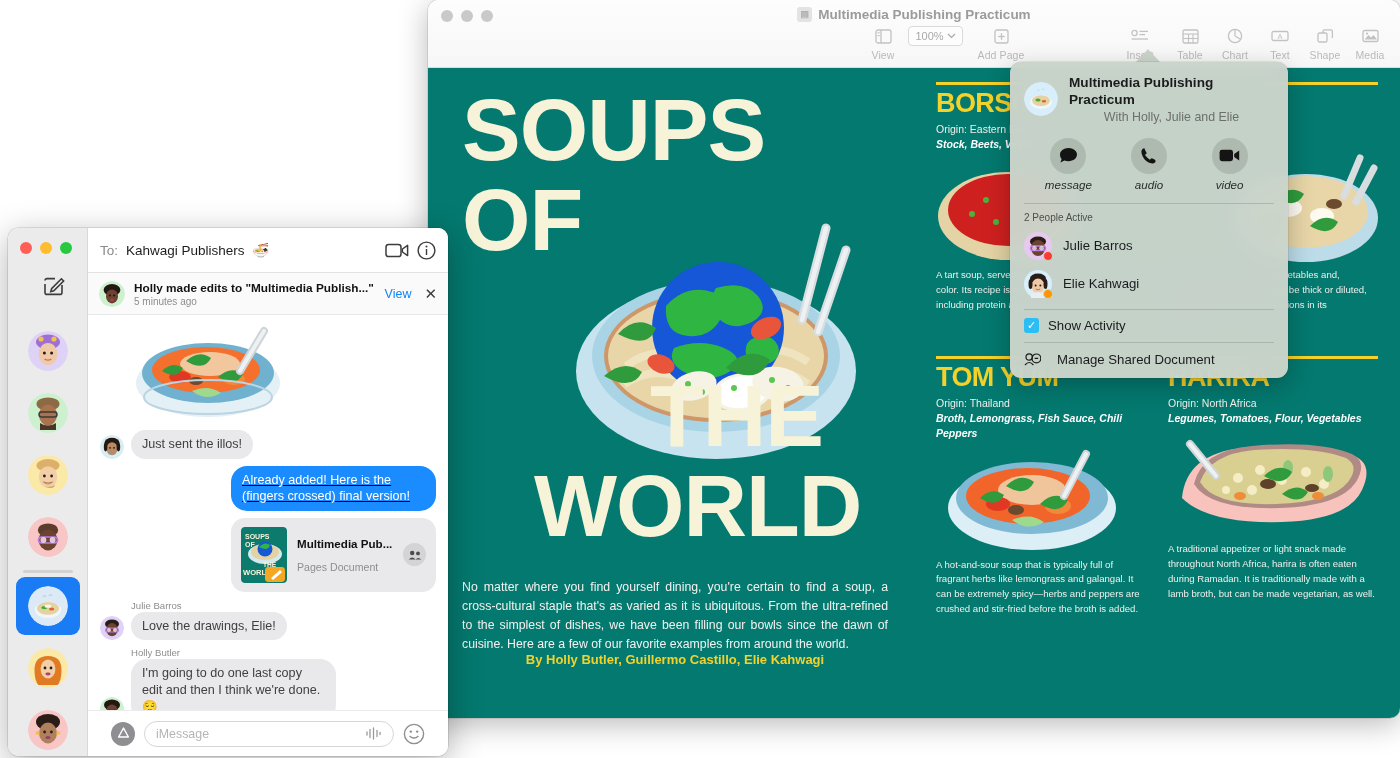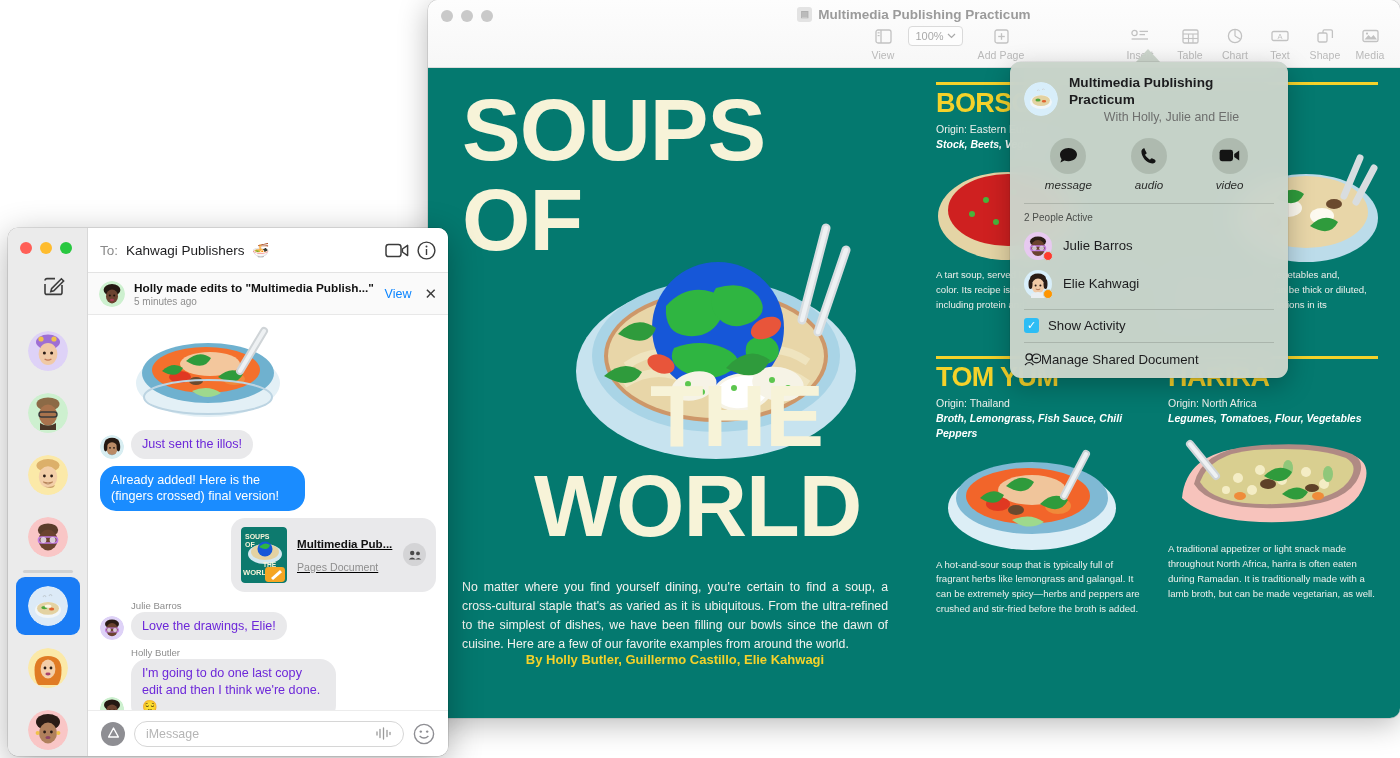--- a/index.html
+++ b/index.html
@@ -152,46 +152,46 @@
   .edit-banner .eb-t1{ font-size:11.8px; color:#111; font-weight:bold; white-space:nowrap; overflow:hidden; text-overflow:ellipsis;}
   .edit-banner .eb-t2{ font-size:10px; color:#8e8e8e; margin-top:1px;}
   .edit-banner .eb-view{ color:#0a84ff; font-size:12.5px; }
   .edit-banner .eb-x{ color:#3c3c3c; font-size:15px; padding-left:4px; }
 
   .thread{ flex:1; position:relative; padding:6px 12px 0; overflow:hidden; }
 
   .illo-msg{ margin:4px 0 6px 28px; width:160px; height:95px; }
 
   .row{ display:flex; align-items:flex-end; gap:7px; margin-bottom:7px; }
-  .row.out{ justify-content:flex-start; }
+  .row.out{ justify-content:flex-end;text-decoration:underline; }
   .bub-av{ width:24px;height:24px;border-radius:50%; flex:0 0 24px; }
   .bubble{
     border-radius:16px; padding:6px 11px; font-size:12.6px; line-height:1.32;
     max-width:205px;
   }
-  .bub-in{ background:#e9e9eb; color:#6d28d9; }
+  .bub-in{ background:#e9e9eb; color:#404040; }
   .bub-out{ background:#1a8cff; color:#fff; }
   .sender-name{ font-size:9.6px; color:#8e8e8e; margin:0 0 1px 31px; }
 
   .doc-card{
     margin-left:auto; width:205px; background:#e9e9eb; border-radius:14px;
     padding:9px 10px; display:flex; align-items:center; gap:10px;
   }
   .doc-card .thumb{ width:46px;height:56px;border-radius:4px; flex:0 0 46px; position:relative;}
-  .doc-card .dc-t{ flex:1; min-width:0;text-decoration:underline; }
+  .doc-card .dc-t{ flex:1; min-width:0; }
   .doc-card .dc-t1{ font-size:11.6px; font-weight:bold; color:#111; white-space:nowrap; overflow:hidden; text-overflow:ellipsis;}
   .doc-card .dc-t2{ font-size:10.6px; color:#8e8e8e; margin-top:11px;}
   .doc-card .dc-badge{
     width:23px;height:23px;border-radius:50%; background:#d4d4d6;
     display:flex;align-items:center;justify-content:center; color:#4a4a4a; flex:0 0 23px;
   }
 
   .composer{
     height:46px; border-top:.5px solid #ececec; display:flex; align-items:center;
-    gap:9px; padding:0 13px; flex:0 0 46px;
+    gap:9px; padding:0 23px; flex:0 0 46px;
   }
   .app-btn{
     width:24px;height:24px;border-radius:50%;background:#8e8e93;
     display:flex;align-items:center;justify-content:center;color:#fff;flex:0 0 24px;
   }
   .imsg-field{
     flex:1; height:26px; border:.8px solid #d6d6d6; border-radius:13px;
     display:flex; align-items:center; padding:0 11px; gap:6px;
   }
   .imsg-field .ph{ flex:1; color:#b5b5b5; font-size:12.4px;}
@@ -229,21 +229,21 @@
     position:absolute; right:-1px; bottom:-1px; width:10px;height:10px;border-radius:50%;
     border:1.5px solid rgba(203,213,203,1);
   }
   .cp-person .pname{ font-size:13.2px; color:#1c1c1e; }
   .cp-check{ display:flex; align-items:center; gap:9px; padding:9px 14px; }
   .cp-check .cb{
     width:15px;height:15px;border-radius:3px;background:#2dbdf5;
     display:flex;align-items:center;justify-content:center;color:#fff;font-size:11px; flex:0 0 15px;
   }
   .cp-check .lb{ font-size:13.2px; color:#1c1c1e; }
-  .cp-manage{ display:flex; gap:0; padding:9px 14px 11px; }
+  .cp-manage{ display:flex; gap:16px; padding:9px 14px 11px; }
   .cp-manage .lb{ font-size:13.2px; color:#1c1c1e; }
 </style>
 </head>
 <body>
 
 <div id="stage">
 
   <div id="pages-window">
 
     <div id="pages-toolbar">

